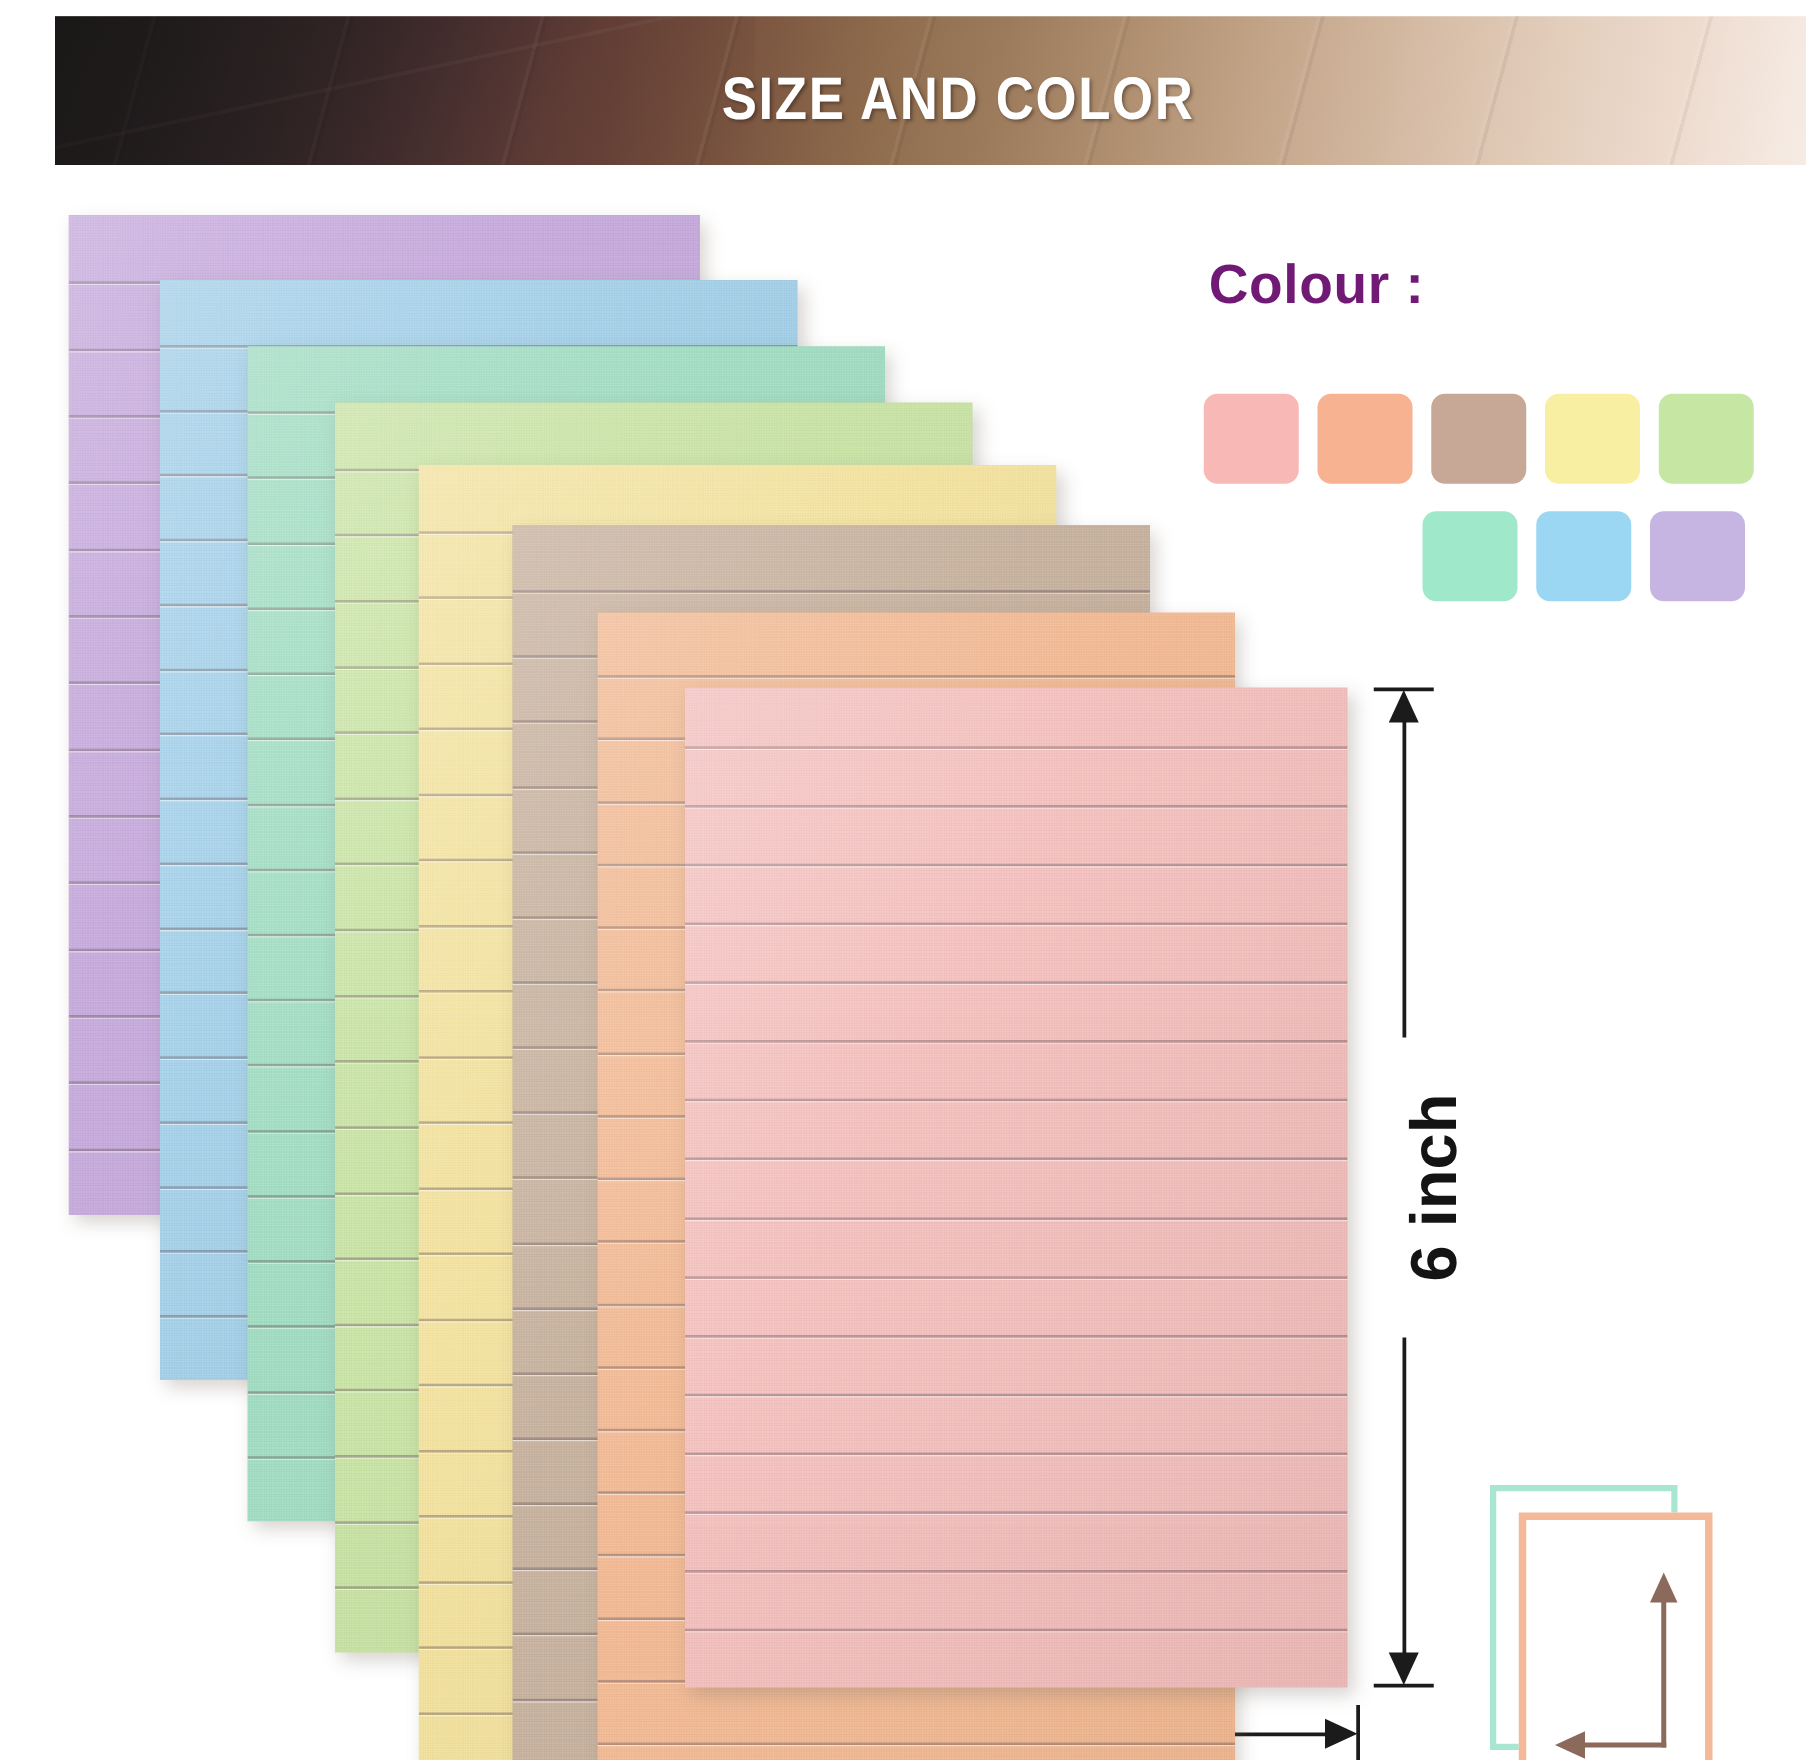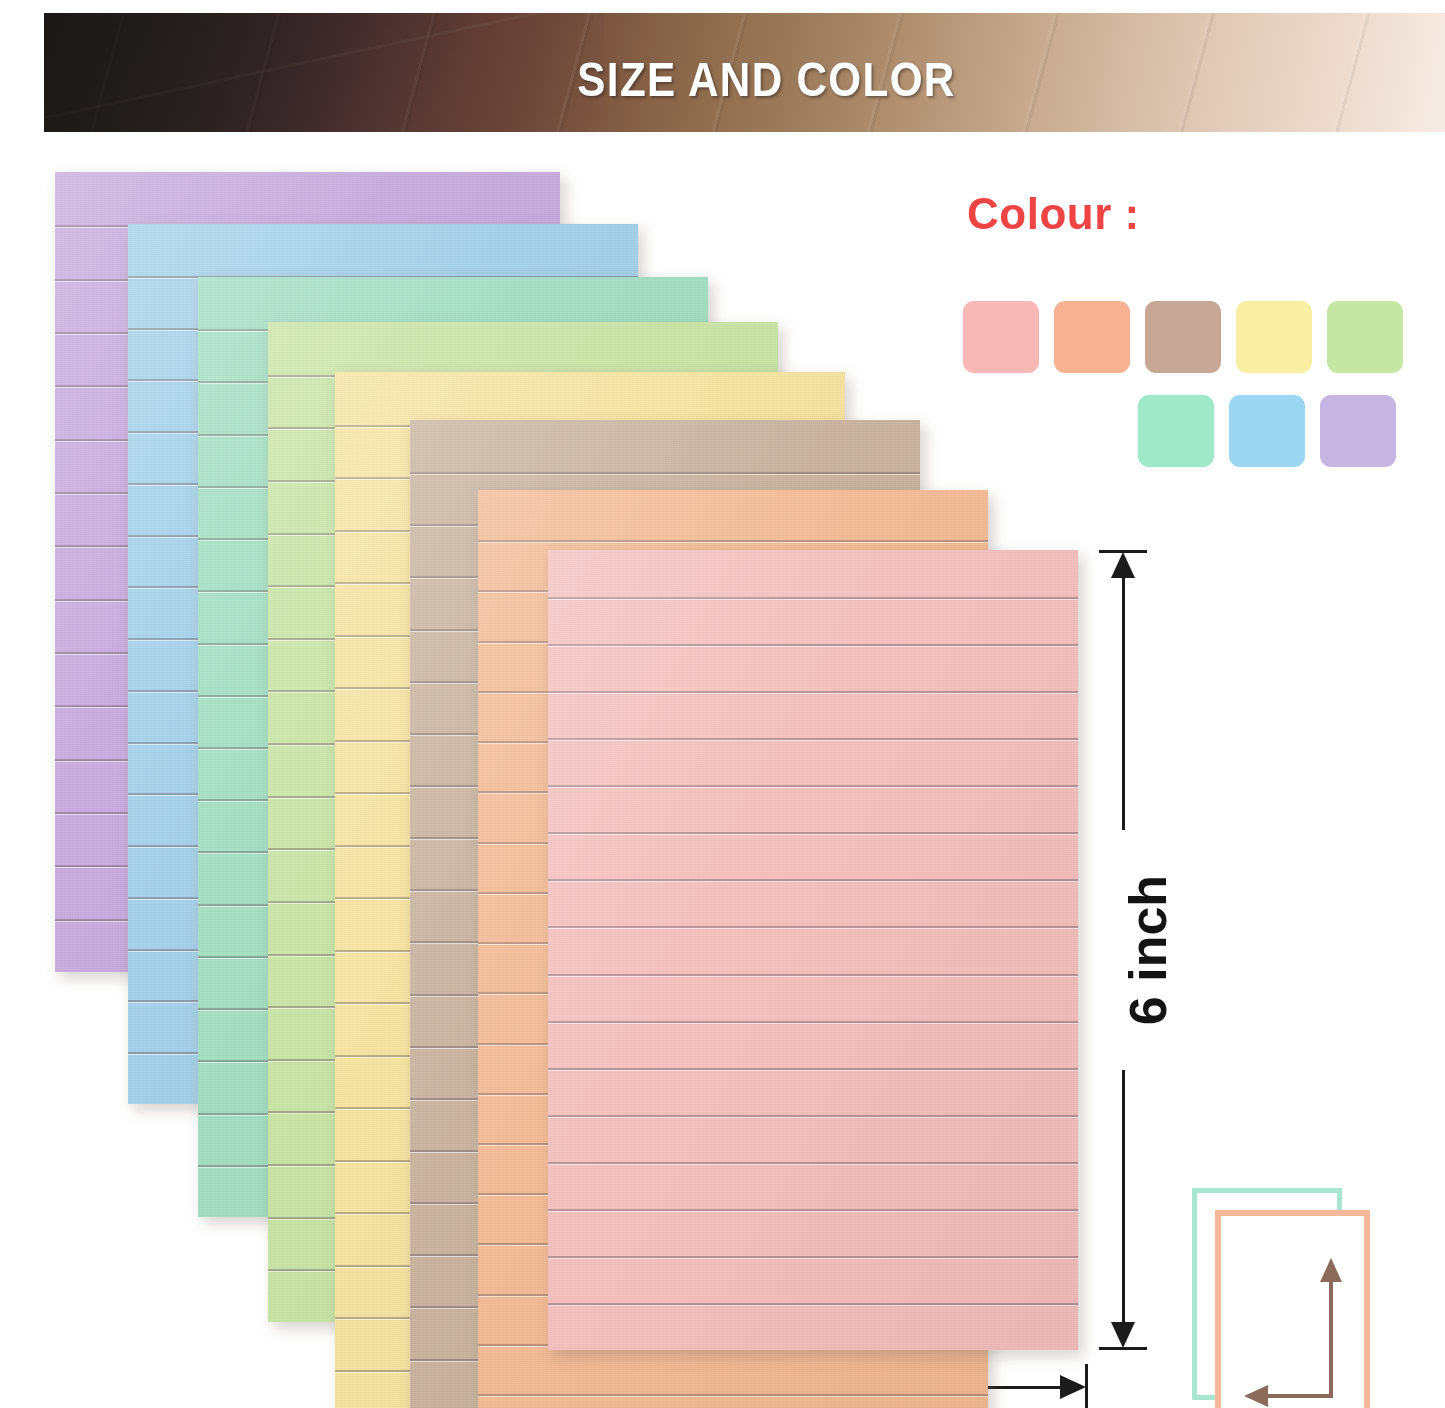--- a/index.html
+++ b/index.html
@@ -149,23 +149,23 @@
   
   #colour-section {
     position: absolute;
     left: 955px;
     top: 55px;
     width: 470px;
   }
   #colour-heading {
     font-size: 44px;
     font-weight: bold;
-    color: #ef4444;
+    color: #701a75;
     letter-spacing: 0.5px;
-    margin: 2px 0 62px 12px;
+    margin: 16px 0 62px 12px;
     font-family: "Liberation Sans", sans-serif;
   }
   .swatch-row {
     display: flex;
     gap: 15px;
     margin-left: 8px;
     margin-bottom: 22px;
   }
   .swatch-row.row-two {
     margin-left: 183px;

